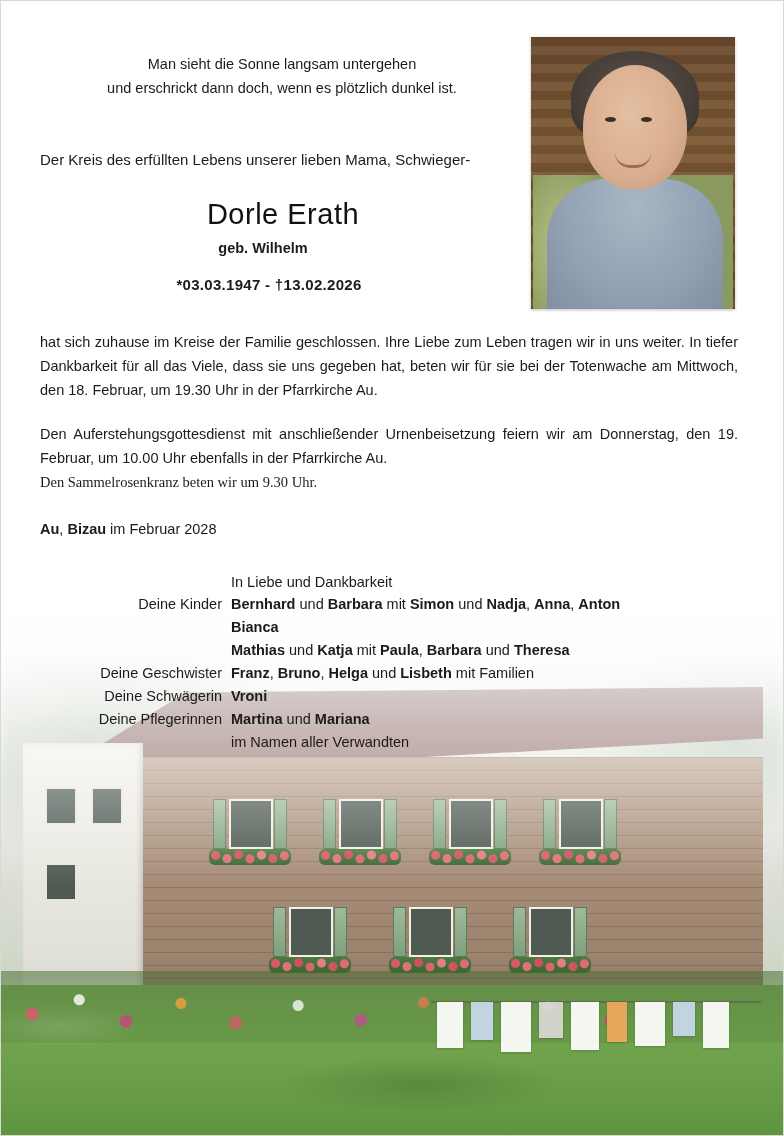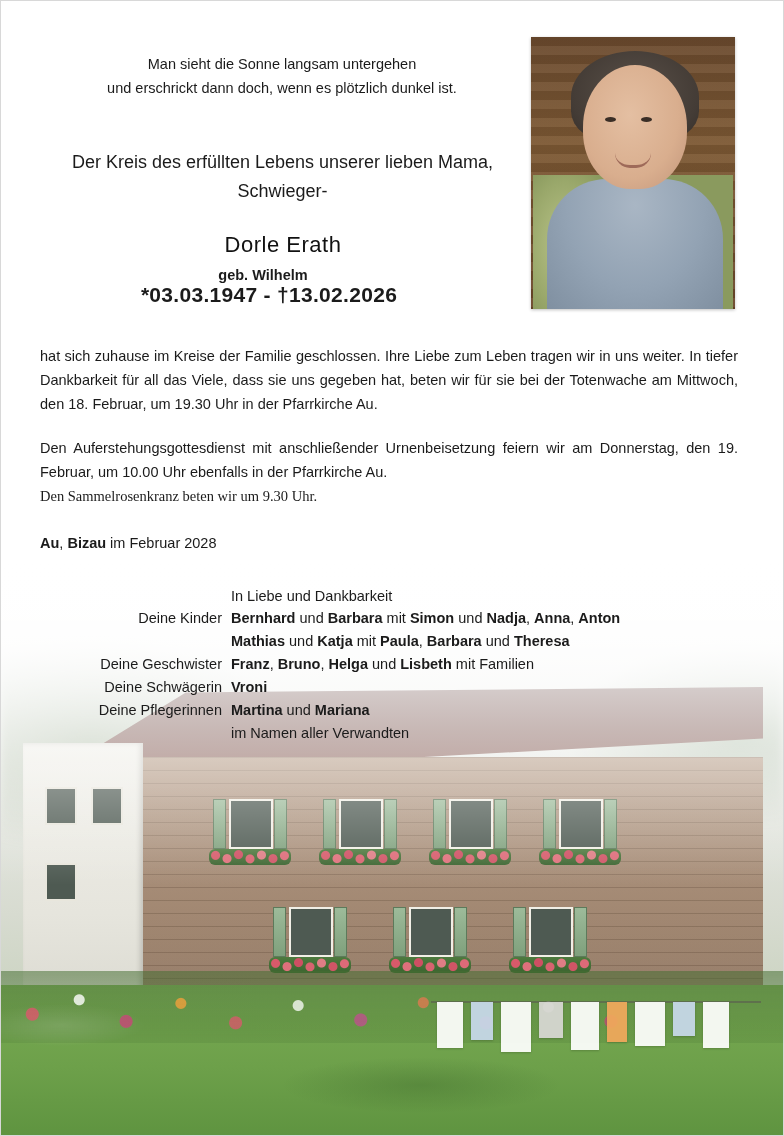--- a/index.html
+++ b/index.html
@@ -197,44 +197,43 @@
     text-align: center;
     font-size: 14.5px;
     line-height: 1.65;
     color: #1b1b1b;
     margin: 52px 250px 0 30px;
   }
   .poem div { white-space: nowrap; }
 
   .intro {
     margin: 47px 258px 0 39px;
-    font-size: 18px;
+    font-size: 15px;
     line-height: 1.62;
-    text-align: center;
   }
 
   .name-block {
     margin: 26px 258px 0 0;
     text-align: center;
   }
   .deceased-name {
-    font-size: 22px;
+    font-size: 29px;
     font-weight: 400;
     letter-spacing: .5px;
     color: #111;
     margin-left: 40px;
   }
   .maiden {
     margin-top: 9px;
     font-size: 14.5px;
     font-weight: bold;
   }
   .dates {
-    margin-top: 0;
-    font-size: 21px;
+    margin-top: 20px;
+    font-size: 15px;
     font-weight: bold;
     letter-spacing: .3px;
     padding-left: 12px;
   }
 
   .portrait {
     position: absolute;
     top: 36px;
     left: 530px;
     width: 204px;
@@ -457,20 +456,21 @@
         <div class="fam-label"></div>
         <div class="fam-value">In Liebe und Dankbarkeit</div>
       </div>
       <div id="family-rows">
           <div class="fam-row">
             <div class="fam-label">Deine Kinder</div>
             <div class="fam-value"><b>Bernhard</b><span> und </span><b>Barbara</b><span> mit </span><b>Simon</b><span> und </span><b>Nadja</b><span>, </span><b>Anna</b><span>, </span><b>Anton</b></div>
           </div>
           <div class="fam-row">
             <div class="fam-label"></div>
+            <div class="fam-value"><b>Bianca</b></div>
           </div>
           <div class="fam-row">
             <div class="fam-label"></div>
             <div class="fam-value"><b>Mathias</b><span> und </span><b>Katja</b><span> mit </span><b>Paula</b><span>, </span><b>Barbara</b><span> und </span><b>Theresa</b></div>
           </div>
           <div class="fam-row">
             <div class="fam-label">Deine Geschwister</div>
             <div class="fam-value"><b>Franz</b><span>, </span><b>Bruno</b><span>, </span><b>Helga</b><span> und </span><b>Lisbeth</b><span> mit Familien</span></div>
           </div>
           <div class="fam-row">

